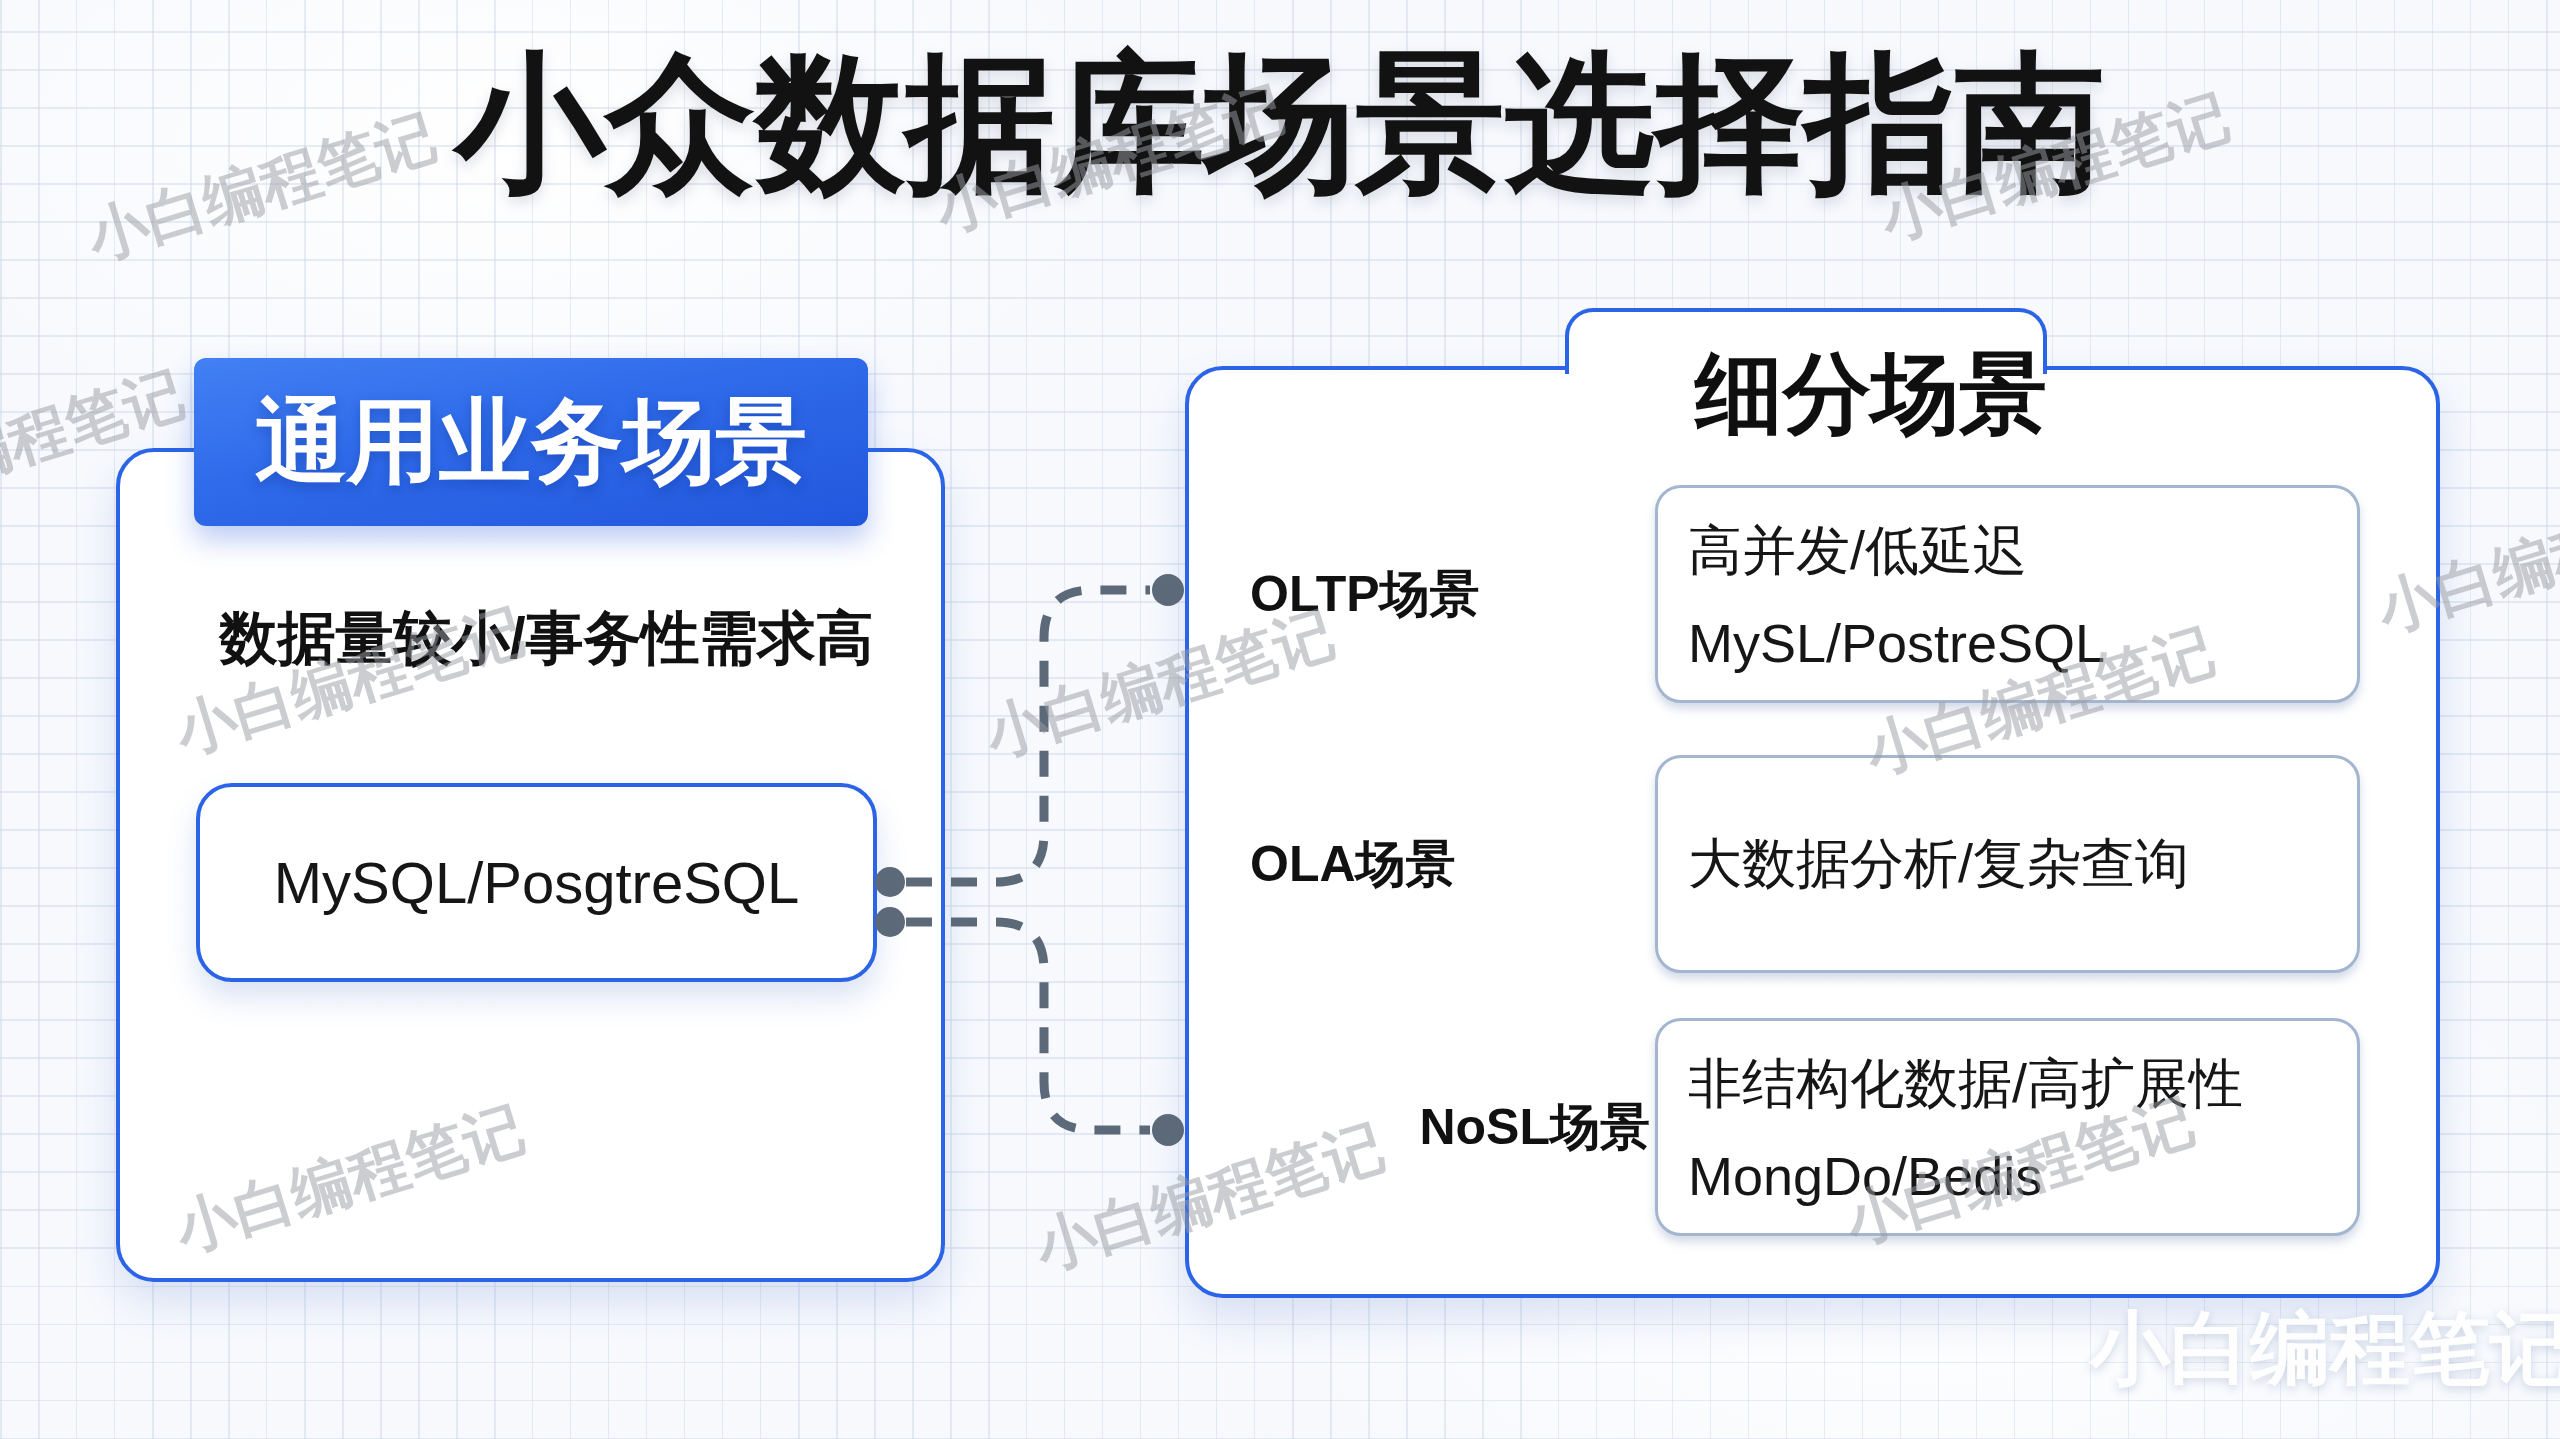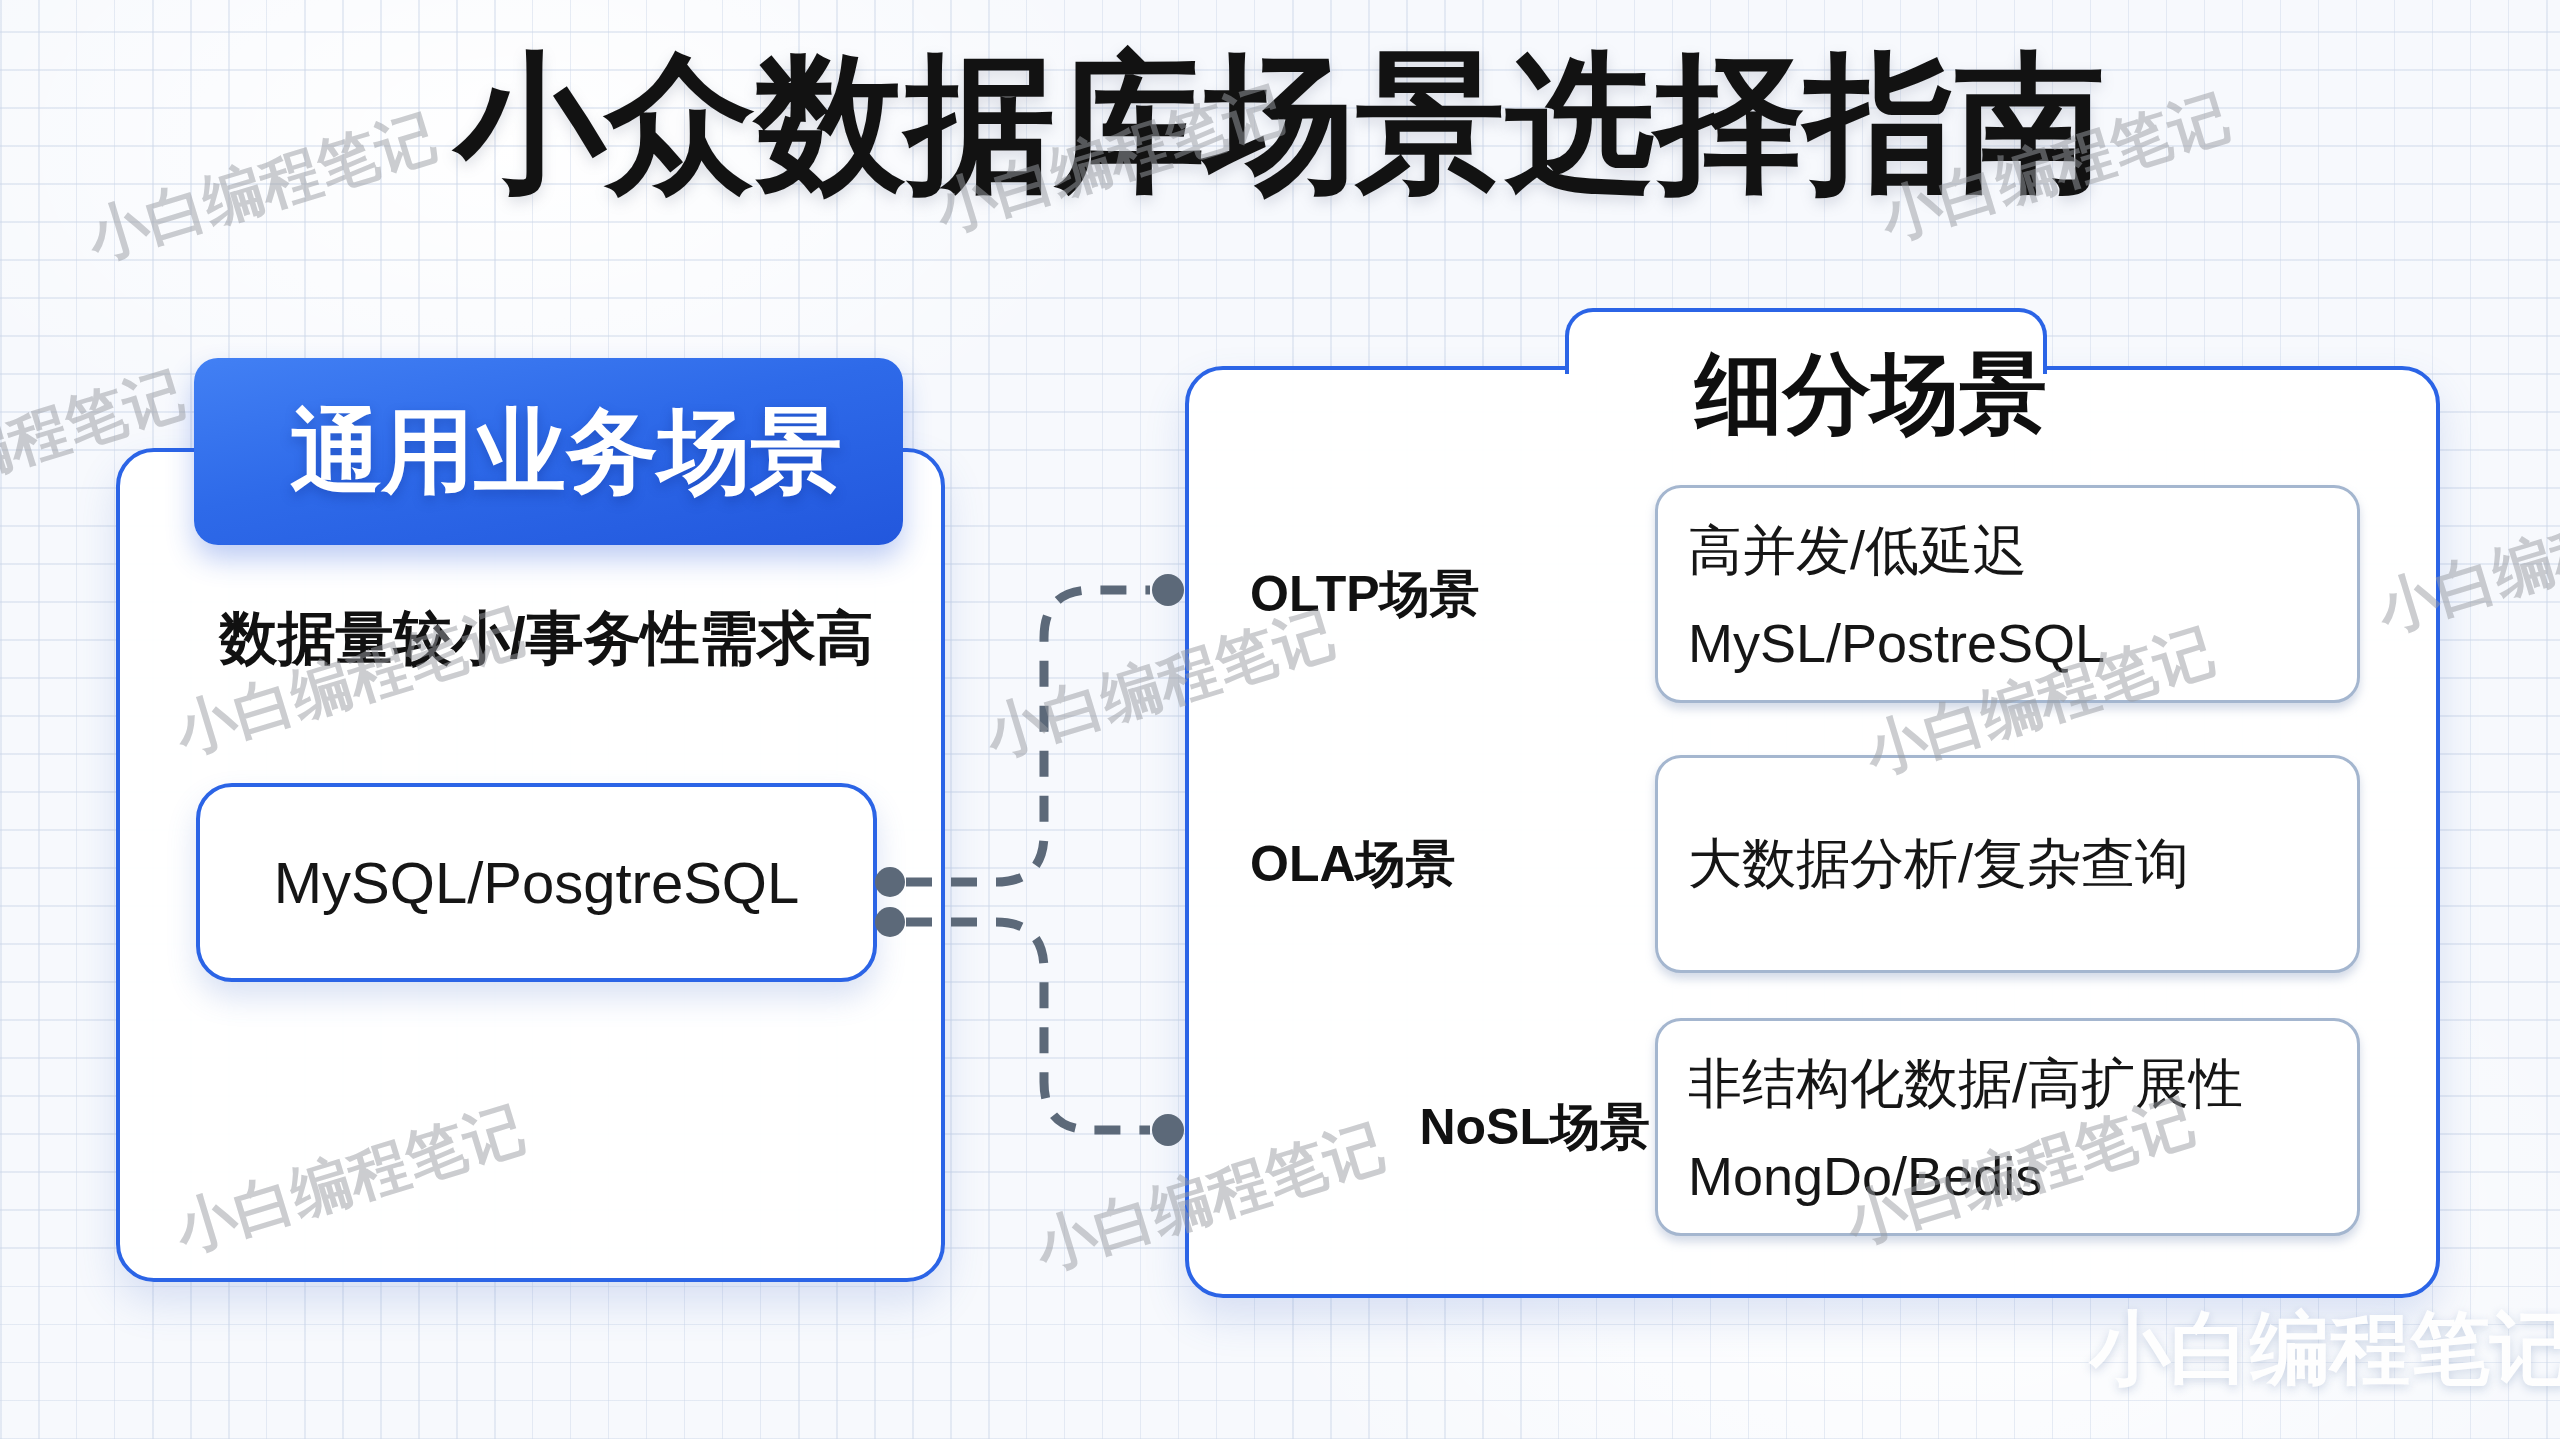--- a/index.html
+++ b/index.html
@@ -22,29 +22,28 @@
     white-space:nowrap;
   }
   
   .left-panel{
     position:absolute;left:116px;top:448px;width:829px;height:834px;
     background:rgba(255,255,255,.96);
     border:4px solid #2b64e6;border-radius:38px;box-sizing:border-box;
     box-shadow:0 20px 40px rgba(70,110,200,.18);z-index:2;
   }
   .left-header{
-    position:absolute;left:194px;top:358px;width:674px;height:187px;
+    position:absolute;left:194px;top:358px;width:674px;height:168px;
     background:linear-gradient(168deg,#4280f4 0%,#2e6ae9 45%,#2257dd 100%);
-    border-radius:24px;z-index:3;
+    border-radius:12px;z-index:3;
     display:flex;align-items:center;justify-content:center;
     font-size:92px;font-weight:800;color:#ffffff;
     text-shadow:0 5px 12px rgba(15,45,140,.35);
     box-shadow:0 14px 28px rgba(35,85,220,.30);
     white-space:nowrap;
-    padding-left:35px;
   }
   .left-desc{
     position:absolute;left:116px;top:598px;width:829px;height:80px;z-index:3;
     text-align:center;font-size:58px;line-height:80px;font-weight:600;color:#111;
     white-space:nowrap;
     margin-left:16px;
   }
   .db-box{
     position:absolute;left:196px;top:783px;width:681px;height:199px;
     background:#ffffff;border:4px solid #2b64e6;border-radius:36px;box-sizing:border-box;

